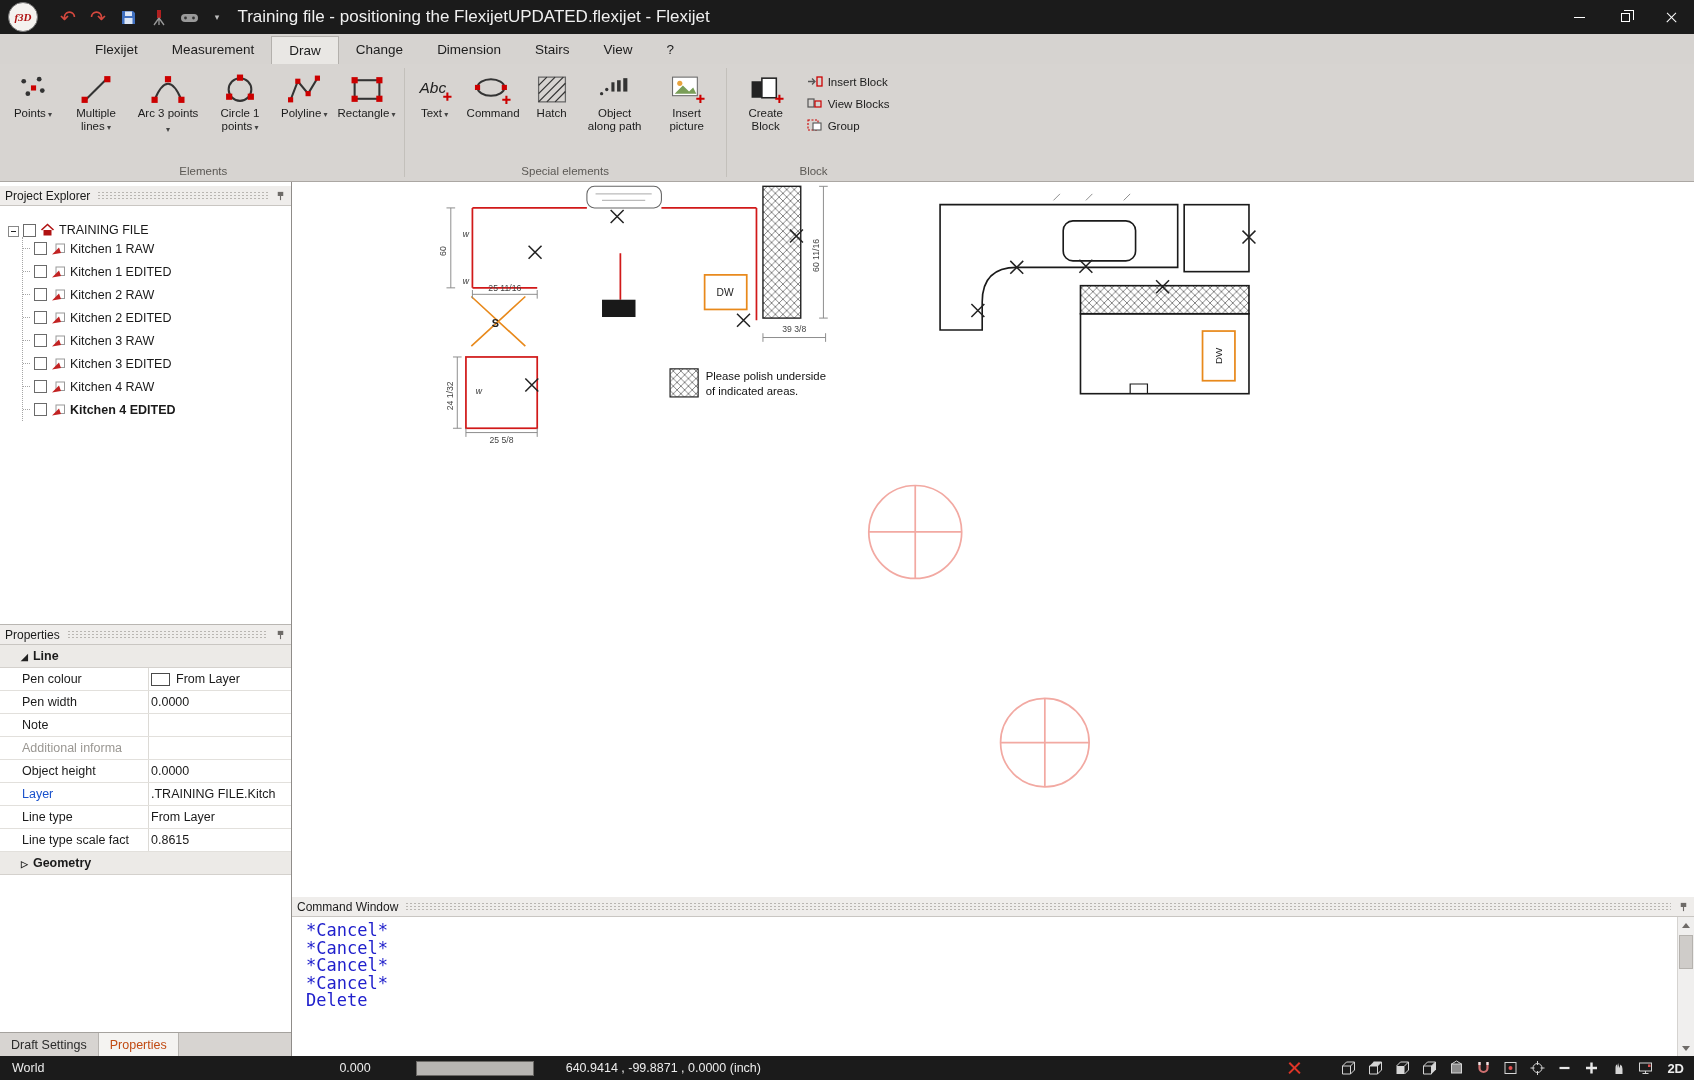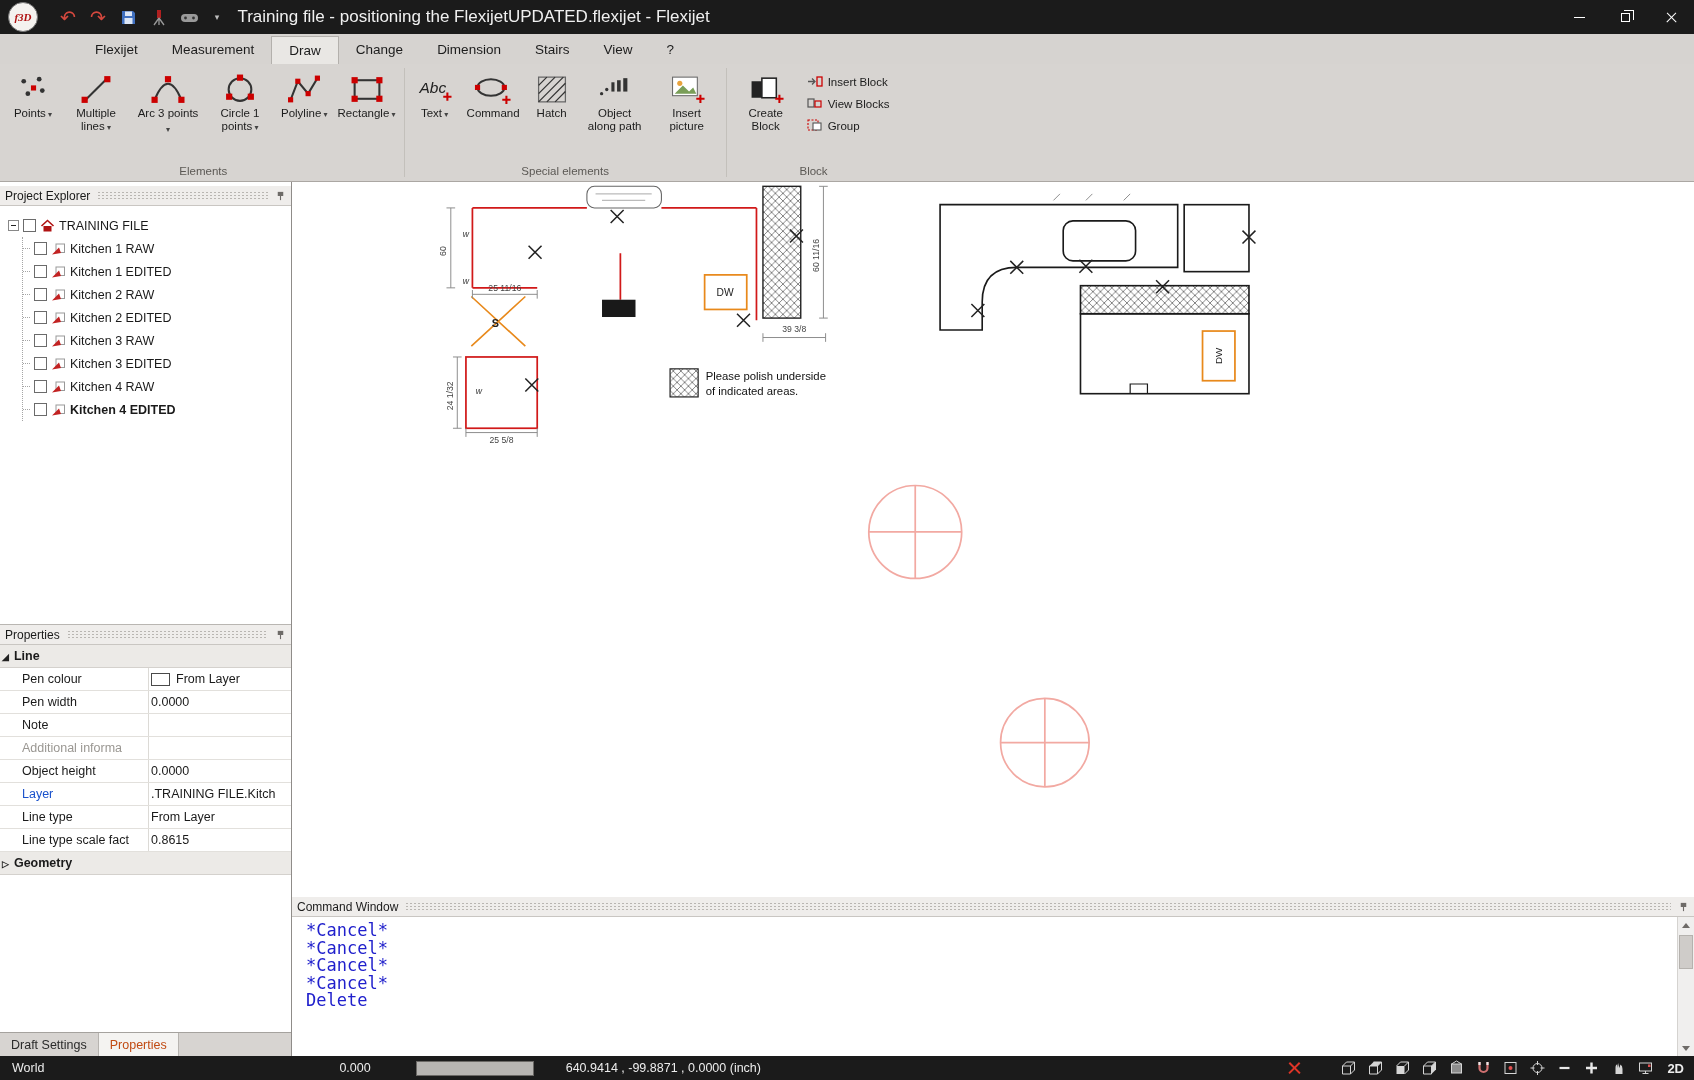--- a/index.html
+++ b/index.html
@@ -45,32 +45,32 @@
   .rsmall svg { width:17px; height:15px; display:block; }
 
   
   .sidebar { position:absolute; top:182px; left:0; width:292px; bottom:24px; background:#fff; border-right:1px solid #8f8c89; }
   .panel-header { height:20px; background:#efedeb; border-bottom:1px solid #c9c6c2; display:flex; align-items:center; padding:0 5px; font-size:12px; color:#1a1a1a; }
   .dots { flex:1; height:9px; margin:0 7px; background-image:radial-gradient(circle,#b9b6b2 0.8px,transparent 0.9px); background-size:4px 3px; }
   .pin svg { width:11px; height:12px; display:block; }
 
   .pe-panel { position:absolute; top:4px; left:0; right:0; height:442px; overflow:hidden; }
   .tree { padding:8px 0 0 8px; font-size:12.5px; }
-  .tree-row { display:flex; align-items:center; height:23px; gap:4px; }
+  .tree-row { display:flex; align-items:flex-end; height:23px; gap:4px; }
   .expander { width:11px; height:11px; border:1px solid #888; background:#fff; position:relative; flex:0 0 11px; }
   .expander::after { content:""; position:absolute; left:2px; right:2px; top:4px; height:1px; background:#222; }
   .cb { width:13px; height:13px; border:1px solid #6b6b6b; background:#fff; flex:0 0 13px; }
   .tree-ic svg { width:15px; height:14px; display:block; }
   .tree-children { margin-left:14px; border-left:1px dotted #a5a5a5; padding-left:0; }
   .tree-item { display:flex; align-items:center; height:23px; gap:4px; }
   .tree-item::before { content:""; width:7px; border-top:1px dotted #a5a5a5; }
   .tree-item.selected .tlabel { font-weight:bold; }
 
   .props-panel { position:absolute; top:442px; left:0; right:0; bottom:24px; overflow:hidden; border-top:1px solid #b9b6b2; }
-  .psec { height:23px; background:#eceae7; border-bottom:1px solid #d4d1cd; display:flex; align-items:center; padding-left:2px; gap:5px; font-size:12.5px; font-weight:bold; }
+  .psec { height:23px; background:#eceae7; border-bottom:1px solid #d4d1cd; display:flex; align-items:center; padding-left:21px; gap:5px; font-size:12.5px; font-weight:bold; }
   .tri-open::before { content:"\25E2"; font-size:9px; color:#222; }
   .tri-closed::before { content:"\25B7"; font-size:9px; color:#222; }
   .prow { height:23px; display:flex; border-bottom:1px solid #e2e0dc; font-size:12.5px; align-items:stretch; }
   .plabel { width:148px; padding-left:22px; display:flex; align-items:center; overflow:hidden; white-space:nowrap; }
   .pvalue { flex:1; border-left:1px solid #dcdad6; padding-left:2px; display:flex; align-items:center; gap:6px; overflow:hidden; white-space:nowrap; }
   .plabel.muted { color:#9a9792; }
   .plabel.link { color:var(--layer-link-blue); }
   .swatch { width:19px; height:13px; border:1px solid #4a4a4a; background:#fff; flex:0 0 19px; }
 
   .side-tabs { position:absolute; bottom:0; left:0; right:0; height:24px; background:#d7d4d1; border-top:1px solid #a5a29e; display:flex; align-items:stretch; font-size:12.5px; }

